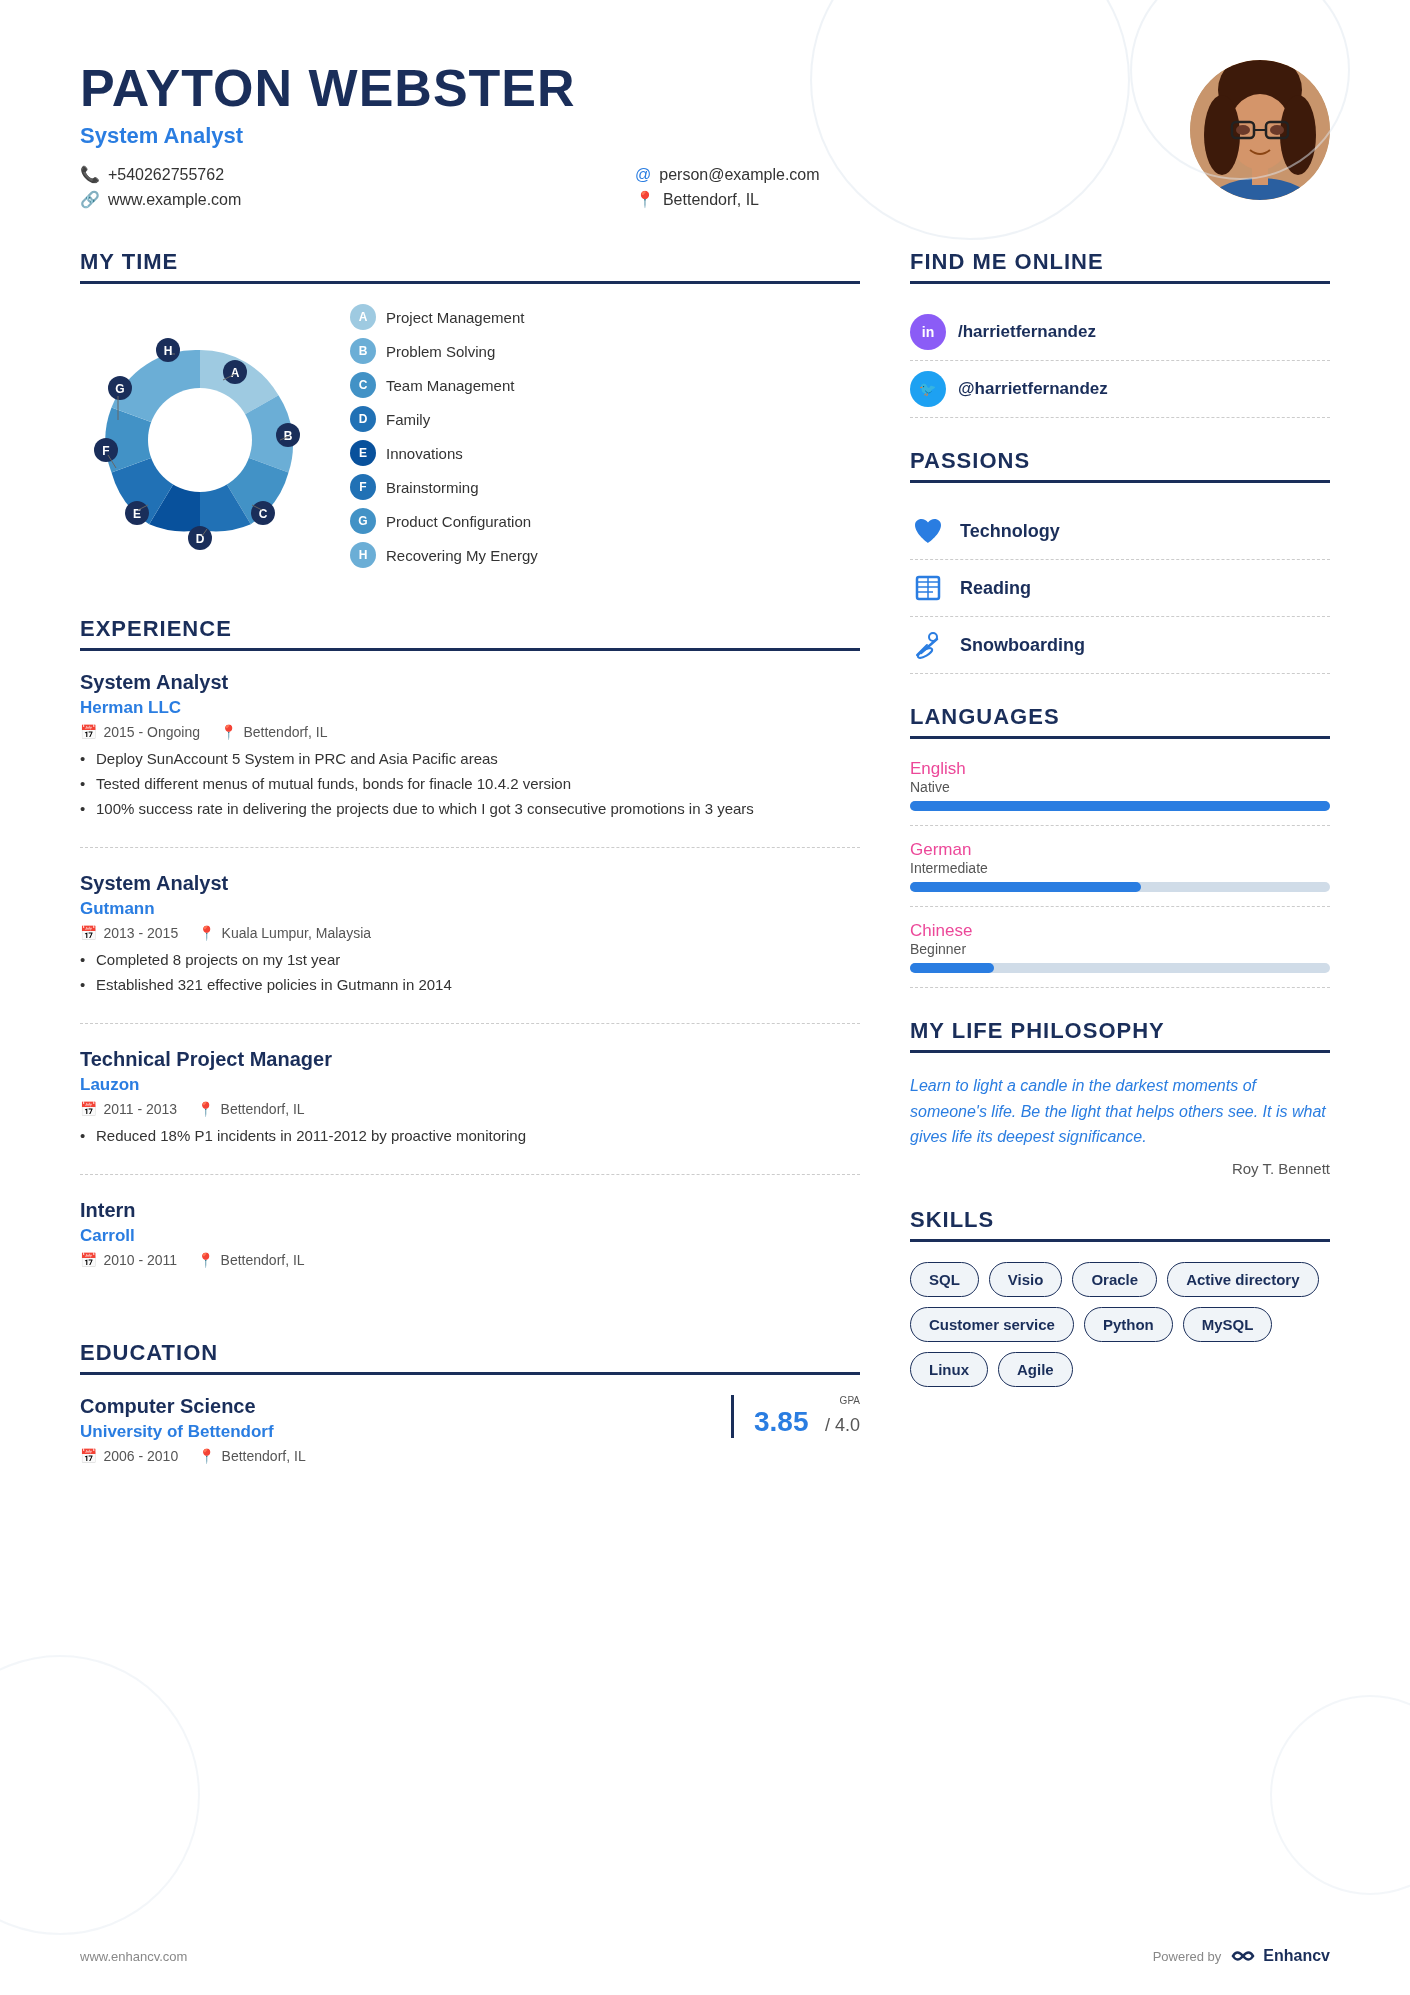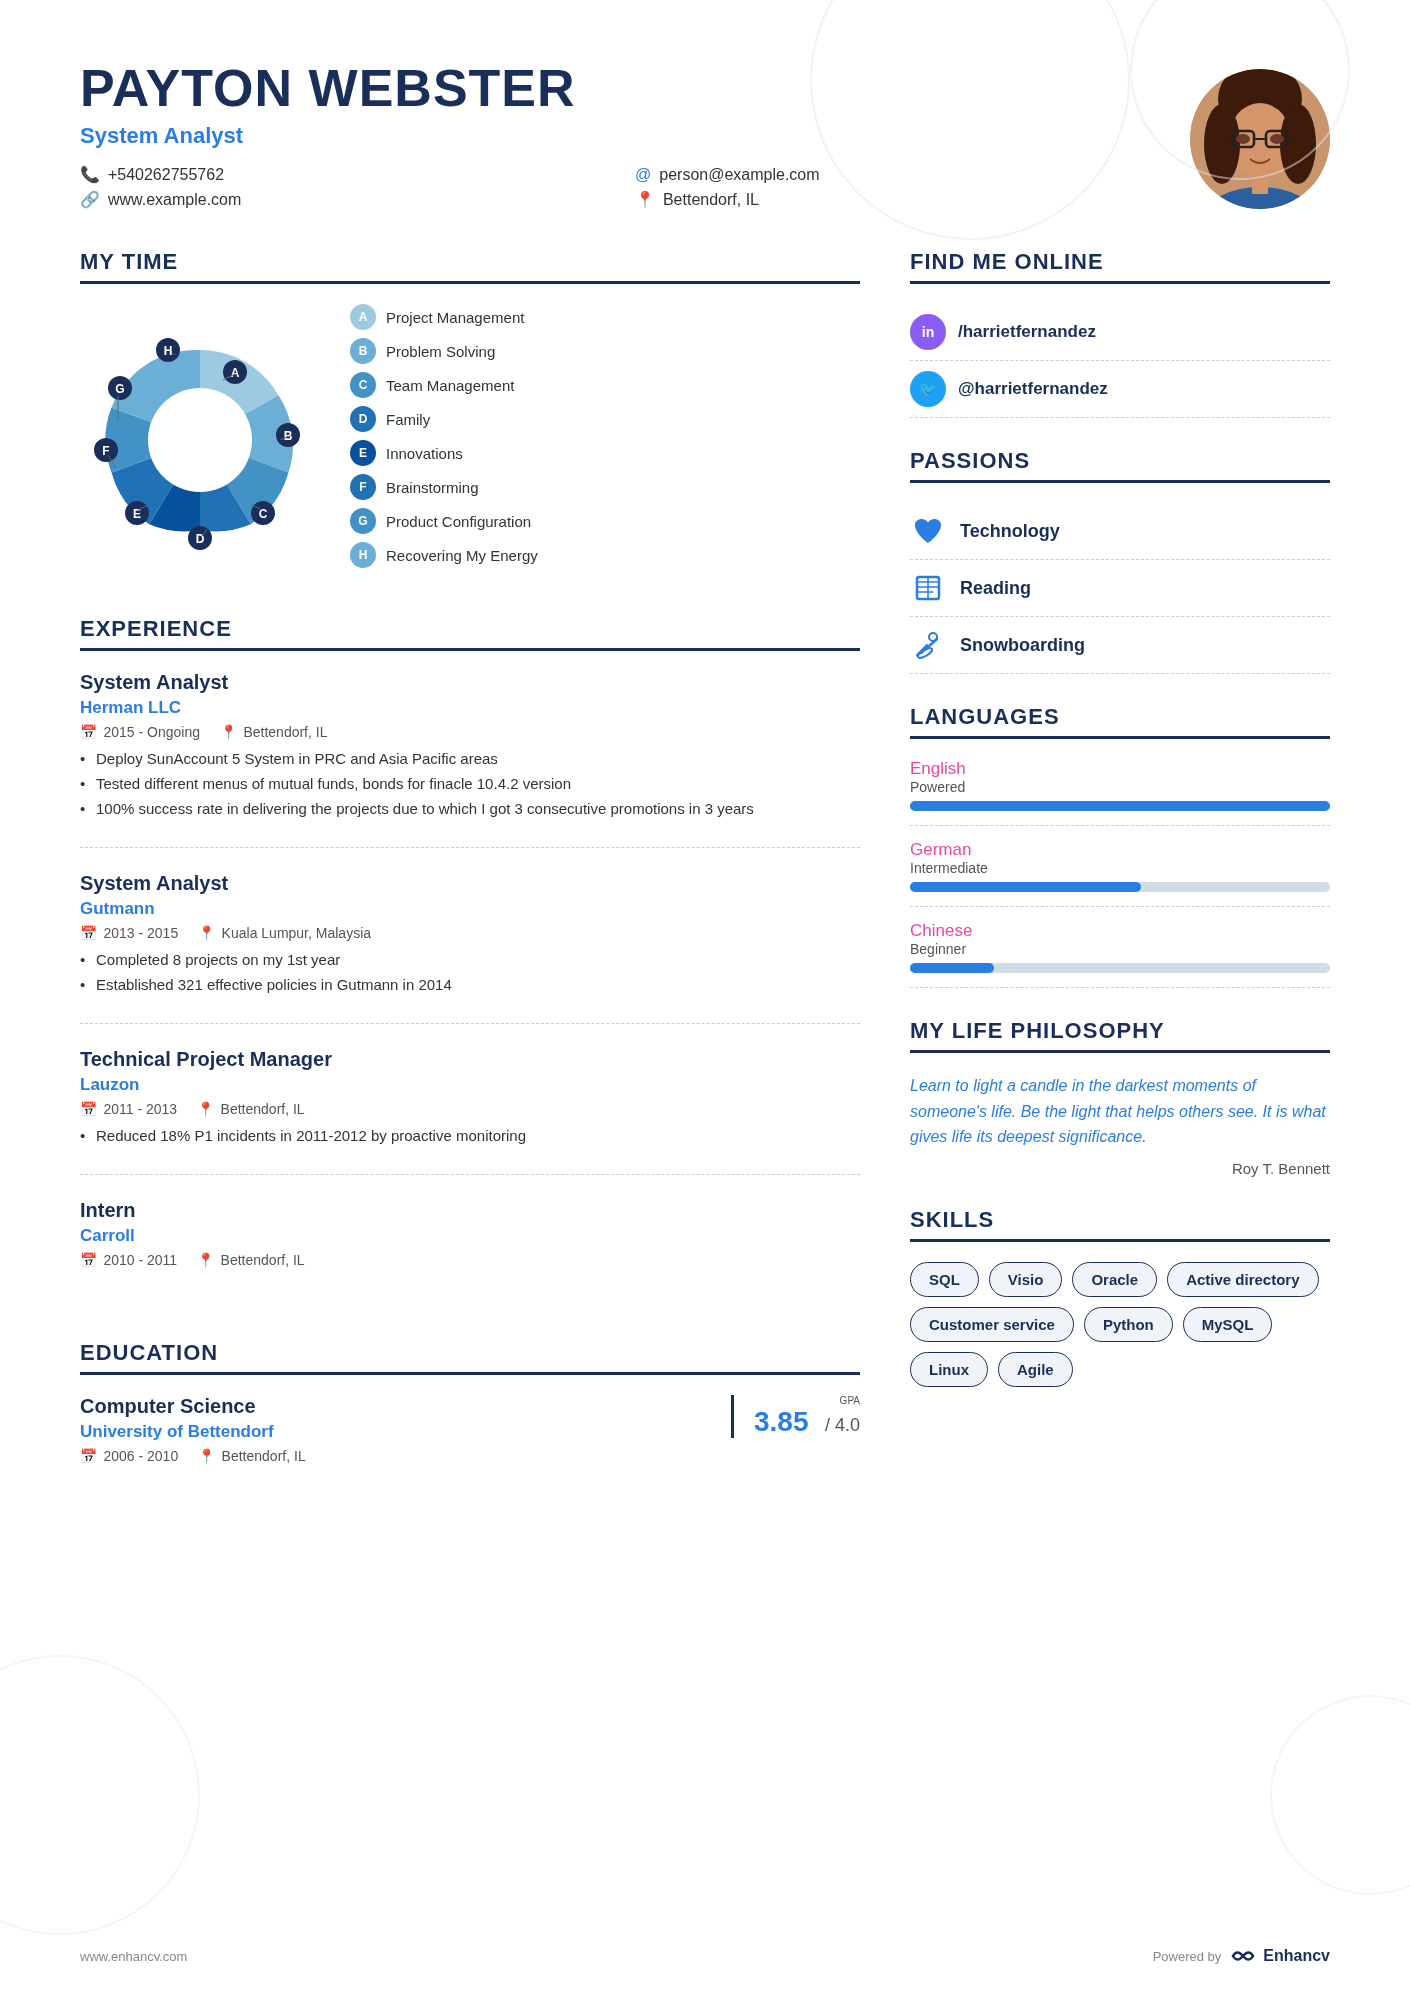--- a/index.html
+++ b/index.html
@@ -54,21 +54,21 @@
       border-radius: 50%;
       border: 2px solid #e0e8f0;
       opacity: 0.4;
       pointer-events: none;
     }
 
     
     .header {
       display: flex;
       justify-content: space-between;
-      align-items: flex-end;
+      align-items: flex-start;
       margin-bottom: 40px;
     }
     .header-left { flex: 1; }
     .header-name {
       font-size: 52px;
       font-weight: 900;
       color: #1a2e5a;
       letter-spacing: 1px;
       line-height: 1.1;
     }
@@ -584,21 +584,21 @@
           </div>
           <span>Snowboarding</span>
         </div>
       </div>
 
       <div class="languages-section">
         <div class="section-title">LANGUAGES</div>
 
         <div class="lang-item">
           <div class="lang-name">English</div>
-          <div class="lang-level">Powered</div>
+          <div class="lang-level">Native</div>
           <div class="lang-bar-bg">
             <div class="lang-bar-fill" style="width: 100%;"></div>
           </div>
         </div>
 
         <div class="lang-item">
           <div class="lang-name">German</div>
           <div class="lang-level">Intermediate</div>
           <div class="lang-bar-bg">
             <div class="lang-bar-fill" style="width: 55%;"></div>

